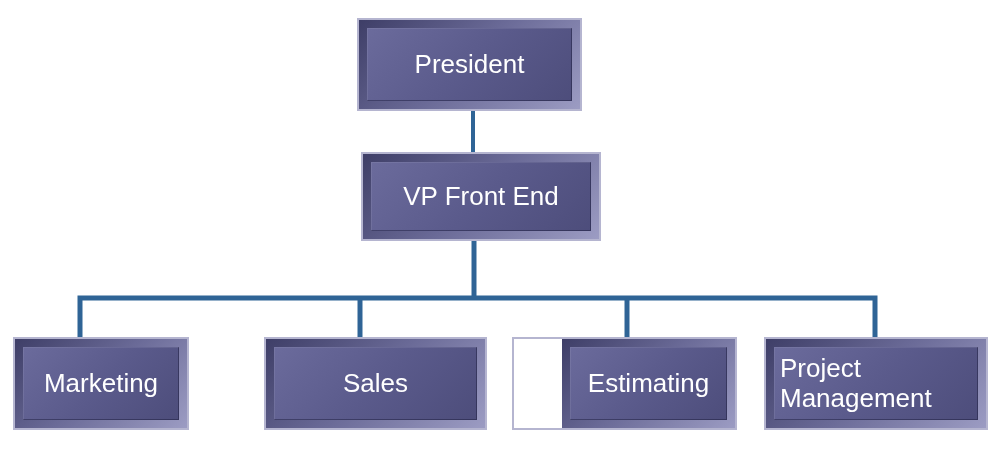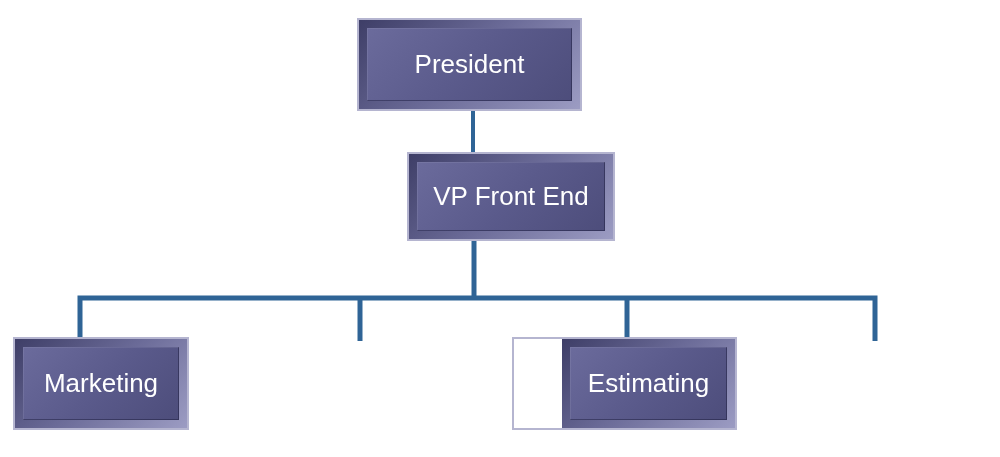--- a/index.html
+++ b/index.html
@@ -83,39 +83,53 @@
   </svg>
 
   <div class="node" style="left:357px; top:18px; width:225px; height:93px;">
     <div class="bevel">
       <div class="face">
         <span class="label">President</span>
       </div>
     </div>
   </div>
 
-  <div class="node" style="left:361px; top:152px; width:208px; height:89px;margin-left:46px;">
+  <div class="node" style="left:361px; top:152px; width:240px; height:89px;">
     <div class="bevel">
       <div class="face">
         <span class="label">VP Front End</span>
       </div>
     </div>
   </div>
 
   <div class="node" style="left:13px; top:337px; width:176px; height:93px;">
     <div class="bevel">
       <div class="face">
         <span class="label">Marketing</span>
       </div>
     </div>
   </div>
 
+  <div class="node" style="left:264px; top:337px; width:223px; height:93px;">
+    <div class="bevel">
+      <div class="face">
+        <span class="label">Sales</span>
+      </div>
+    </div>
+  </div>
 
   <div class="node" style="left:512px; top:337px; width:225px; height:93px;padding-left:48px;">
     <div class="bevel">
       <div class="face">
         <span class="label">Estimating</span>
       </div>
     </div>
   </div>
 
+  <div class="node" style="left:764px; top:337px; width:224px; height:93px;">
+    <div class="bevel">
+      <div class="face">
+        <span class="label">Project Management</span>
+      </div>
+    </div>
+  </div>
 
 </div>
 
 </body></html>

